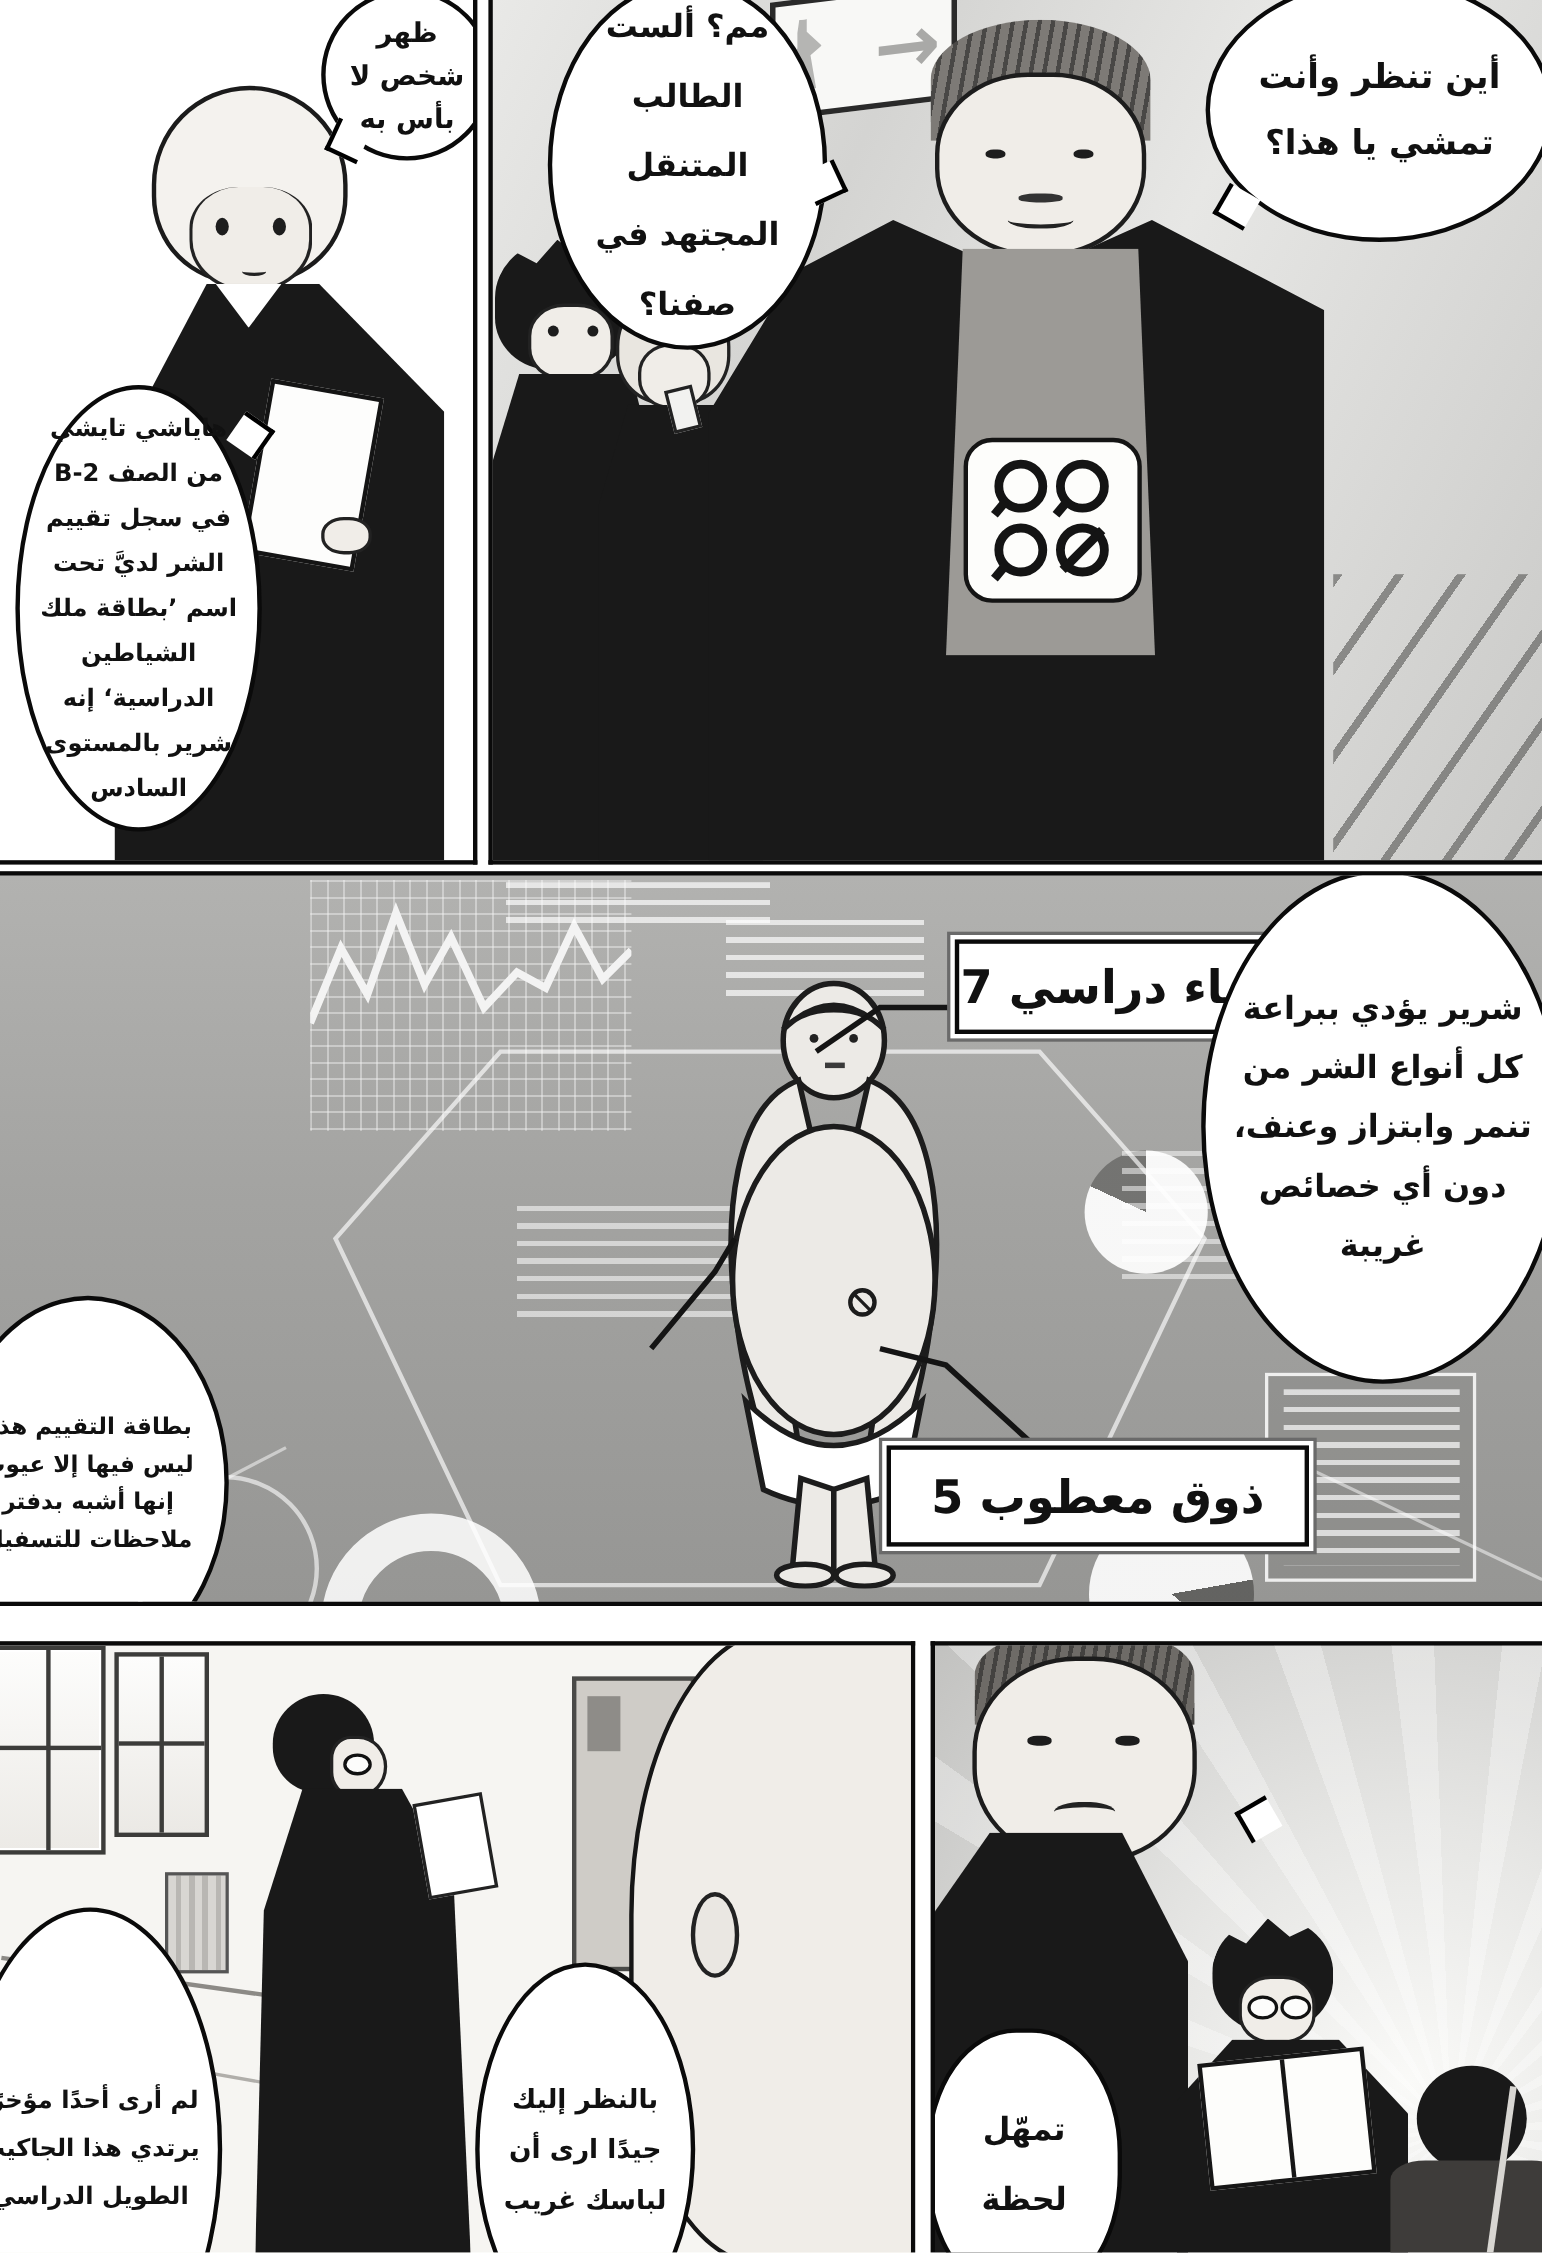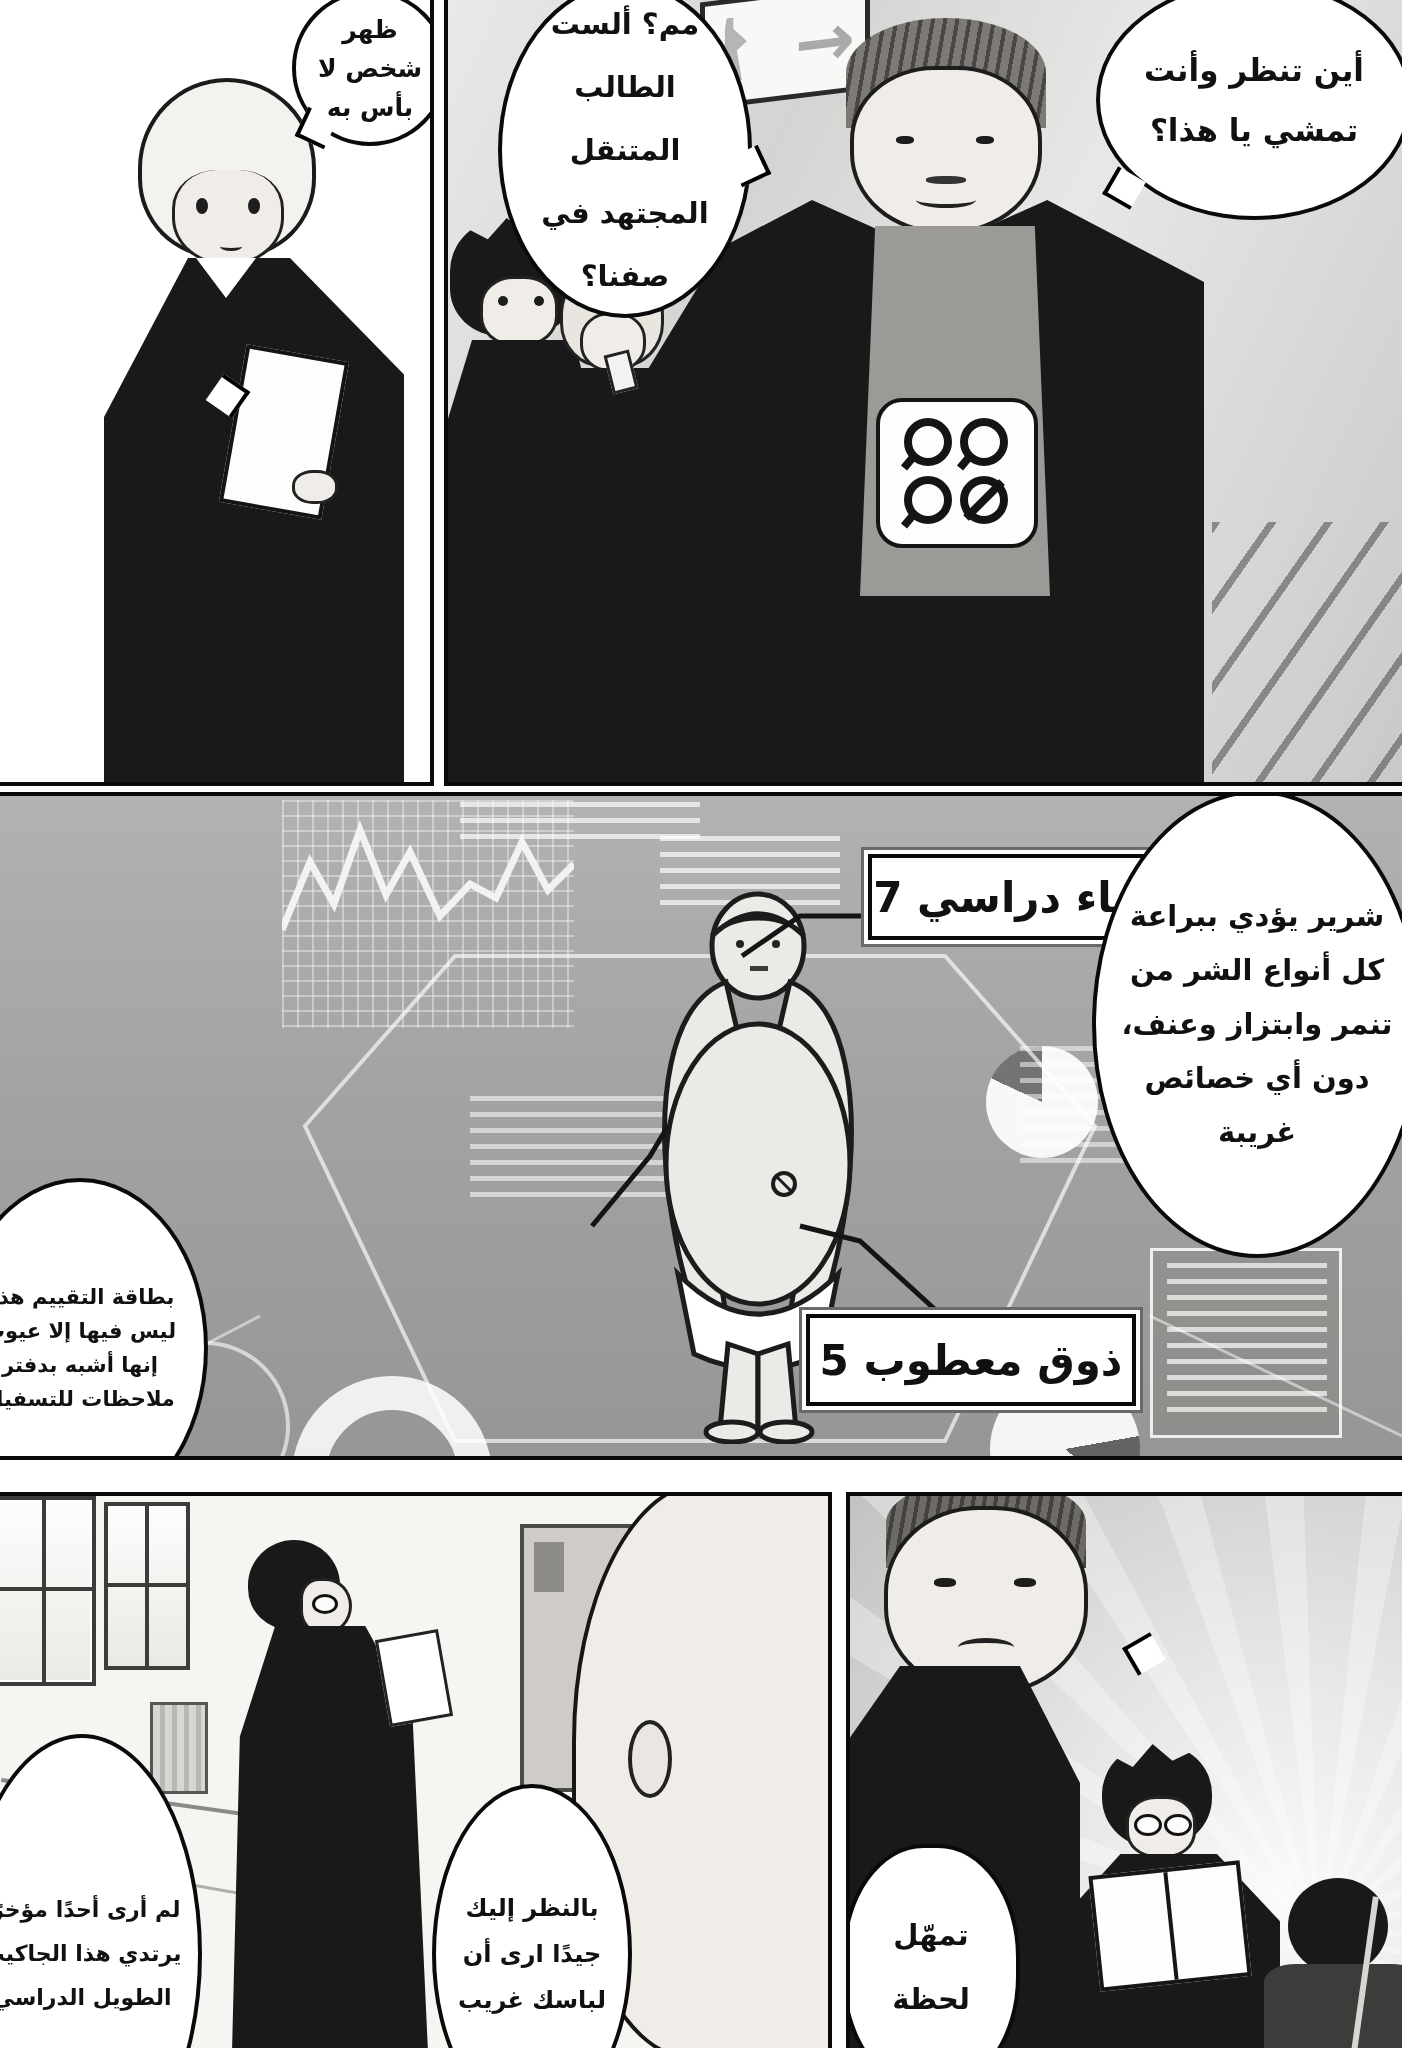--- a/index.html
+++ b/index.html
@@ -36,20 +36,23 @@
       <div class="dark" style="position:absolute;left:104px;top:258px;width:300px;height:530px;clip-path:polygon(28% 0,62% 0,100% 22%,100% 100%,0 100%,0 30%);"></div>
       <div style="position:absolute;left:196px;top:258px;width:60px;height:40px;background:#fff;clip-path:polygon(0 0,100% 0,50% 100%);"></div>
       <div style="position:absolute;left:232px;top:352px;width:104px;height:160px;background:#fdfdfc;border:4px solid #141414;transform:rotate(10deg);box-sizing:border-box;"></div>
       <div class="flesh" style="position:absolute;left:292px;top:470px;width:46px;height:34px;border-radius:45%;border:3px solid #222;box-sizing:border-box;"></div>
     </div>
 
     <div class="bubble" style="left:292px;top:-10px;width:156px;height:156px;font-size:25px;line-height:39px;">
       <span>ظهر شخص لا بأس به</span>
     </div>
     <div class="tail" style="left:300px;top:112px;border-left:4px solid #000;border-bottom:4px solid #000;transform:rotate(25deg);"></div>
+    <div class="bubble" style="left:14px;top:350px;width:224px;height:406px;font-size:22px;line-height:41px;padding:10px 16px;">
+      <span>هاياشي تايشي من الصف 2-B في سجل تقييم الشر لديَّ تحت اسم ’بطاقة ملك الشياطين الدراسية‘ إنه شرير بالمستوى السادس</span>
+    </div>
     <div class="tail" style="left:212px;top:380px;border-right:4px solid #000;border-top:4px solid #000;transform:rotate(35deg);"></div>
   </div>
 
   <div class="panel" style="left:444px;top:0;width:958px;height:786px;border-right:none;border-top:none;
               background:linear-gradient(115deg,#e9e9e7 0%,#d4d4d2 30%,#e7e7e5 55%,#c9c9c7 100%);">
 
     <div style="position:absolute;left:252px;top:-8px;width:170px;height:108px;background:#f8f8f6;border:5px solid #2a2a2a;transform:skewY(-7deg);box-sizing:border-box;display:flex;align-items:center;justify-content:flex-end;padding:0 10px;">
       <div style="position:absolute;left:8px;top:14px;width:34px;height:64px;background:#b5b5b3;clip-path:polygon(40% 0,60% 0,60% 18%,100% 40%,70% 52%,85% 100%,55% 100%,45% 60%,15% 78%,0 60%,35% 40%,35% 18%);"></div>
       <span style="font-size:72px;font-weight:bold;color:#a9a9a7;line-height:1;">→</span>
     </div>
@@ -153,21 +156,21 @@
 
     <svg width="1402" height="668" viewBox="0 0 1402 668" style="position:absolute;left:0;top:0;z-index:12;">
       <polyline points="866,120 800,120 742,160" fill="none" stroke="#141414" stroke-width="5"></polyline>
       <polyline points="592,430 650,360 668,330" fill="none" stroke="#141414" stroke-width="5"></polyline>
       <polyline points="940,518 860,445 800,430" fill="none" stroke="#141414" stroke-width="5"></polyline>
     </svg>
 
     <div class="statbox" style="left:868px;top:58px;width:296px;height:86px;">
       <span>غباء دراسي 7</span>
     </div>
-    <div class="statbox" style="left:806px;top:518px;width:330px;height:92px;">
+    <div class="statbox" style="left:806px;top:518px;width:384px;height:92px;">
       <span>ذوق معطوب 5</span>
     </div>
 
     <div class="bubble" style="left:-48px;top:382px;width:256px;height:340px;font-size:21px;line-height:34px;">
       <span>بطاقة التقييم هذه ليس فيها إلا عيوب إنها أشبه بدفتر ملاحظات للتسفيل</span>
     </div>
     <div class="bubble" style="left:1092px;top:-6px;width:330px;height:468px;font-size:29px;line-height:54px;">
       <span>شرير يؤدي ببراعة كل أنواع الشر من تنمر وابتزاز وعنف، دون أي خصائص غريبة</span>
     </div>
   </div>

